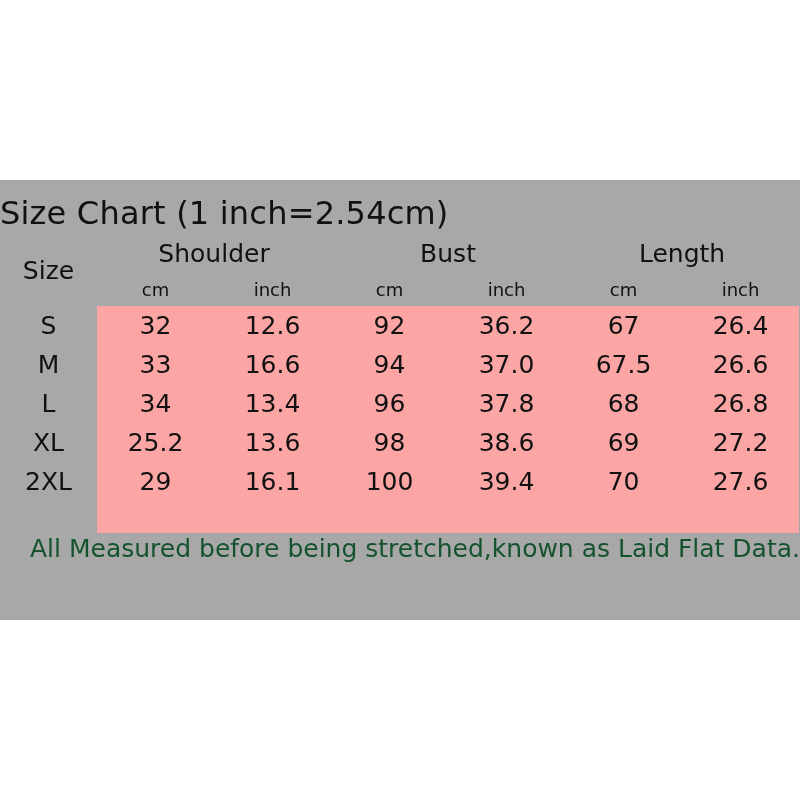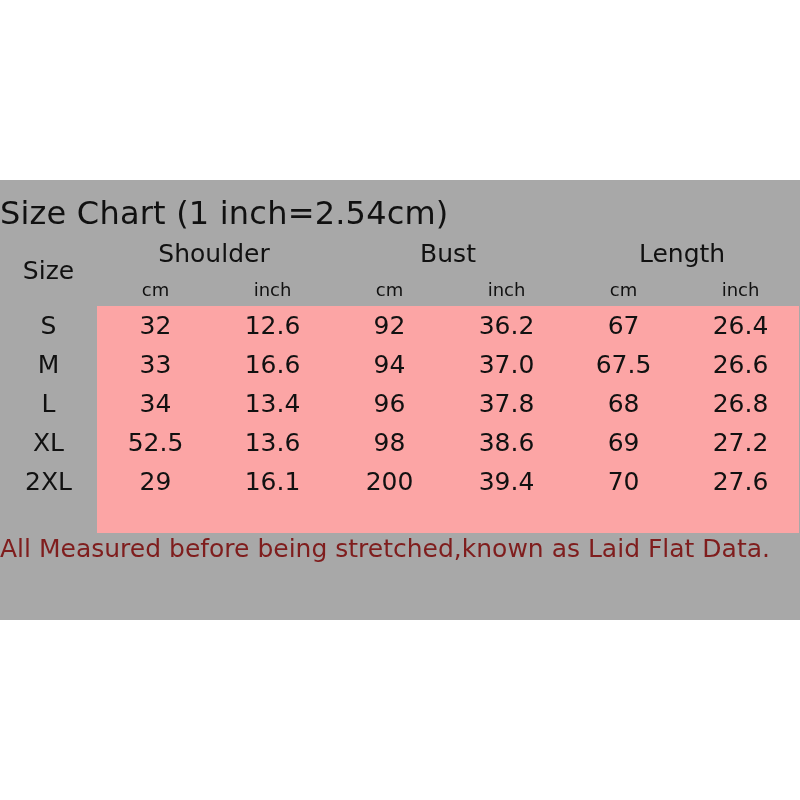--- a/index.html
+++ b/index.html
@@ -76,24 +76,24 @@
     width: 97px;
   }
   .col {
     width: 117px;
   }
   #footnote {
     position: absolute;
     left: 0;
     top: 350px;
     width: 800px;
-    text-align: left;
+    text-align: right;
     font-size: 25px;
     line-height: 38px;
-    color: #7f1d1d;
+    color: #14532d;
   }
 </style>
 </head>
 <body>
 
 <div id="page">
   <div id="band">
     <div id="chart">
 
       <div id="title">Size Chart (1 inch=2.54cm)</div>
@@ -146,32 +146,32 @@
             <td>L</td>
             <td class="whitebg">34</td>
             <td class="whitebg">13.4</td>
             <td class="whitebg">96</td>
             <td class="whitebg">37.8</td>
             <td class="whitebg">68</td>
             <td class="whitebg">26.8</td>
           </tr>
           <tr class="data-row">
             <td>XL</td>
-            <td class="whitebg">52.5</td>
+            <td class="whitebg">25.2</td>
             <td class="whitebg">13.6</td>
             <td class="whitebg">98</td>
             <td class="whitebg">38.6</td>
             <td class="whitebg">69</td>
             <td class="whitebg">27.2</td>
           </tr>
           <tr class="data-row">
             <td>2XL</td>
             <td class="whitebg">29</td>
             <td class="whitebg">16.1</td>
-            <td class="whitebg">200</td>
+            <td class="whitebg">100</td>
             <td class="whitebg">39.4</td>
             <td class="whitebg">70</td>
             <td class="whitebg">27.6</td>
           </tr>
           <tr>
             <td style="height:32px"></td>
             <td class="whitebg"></td>
               <td class="whitebg"></td>
               <td class="whitebg"></td>
             <td class="whitebg"></td>

